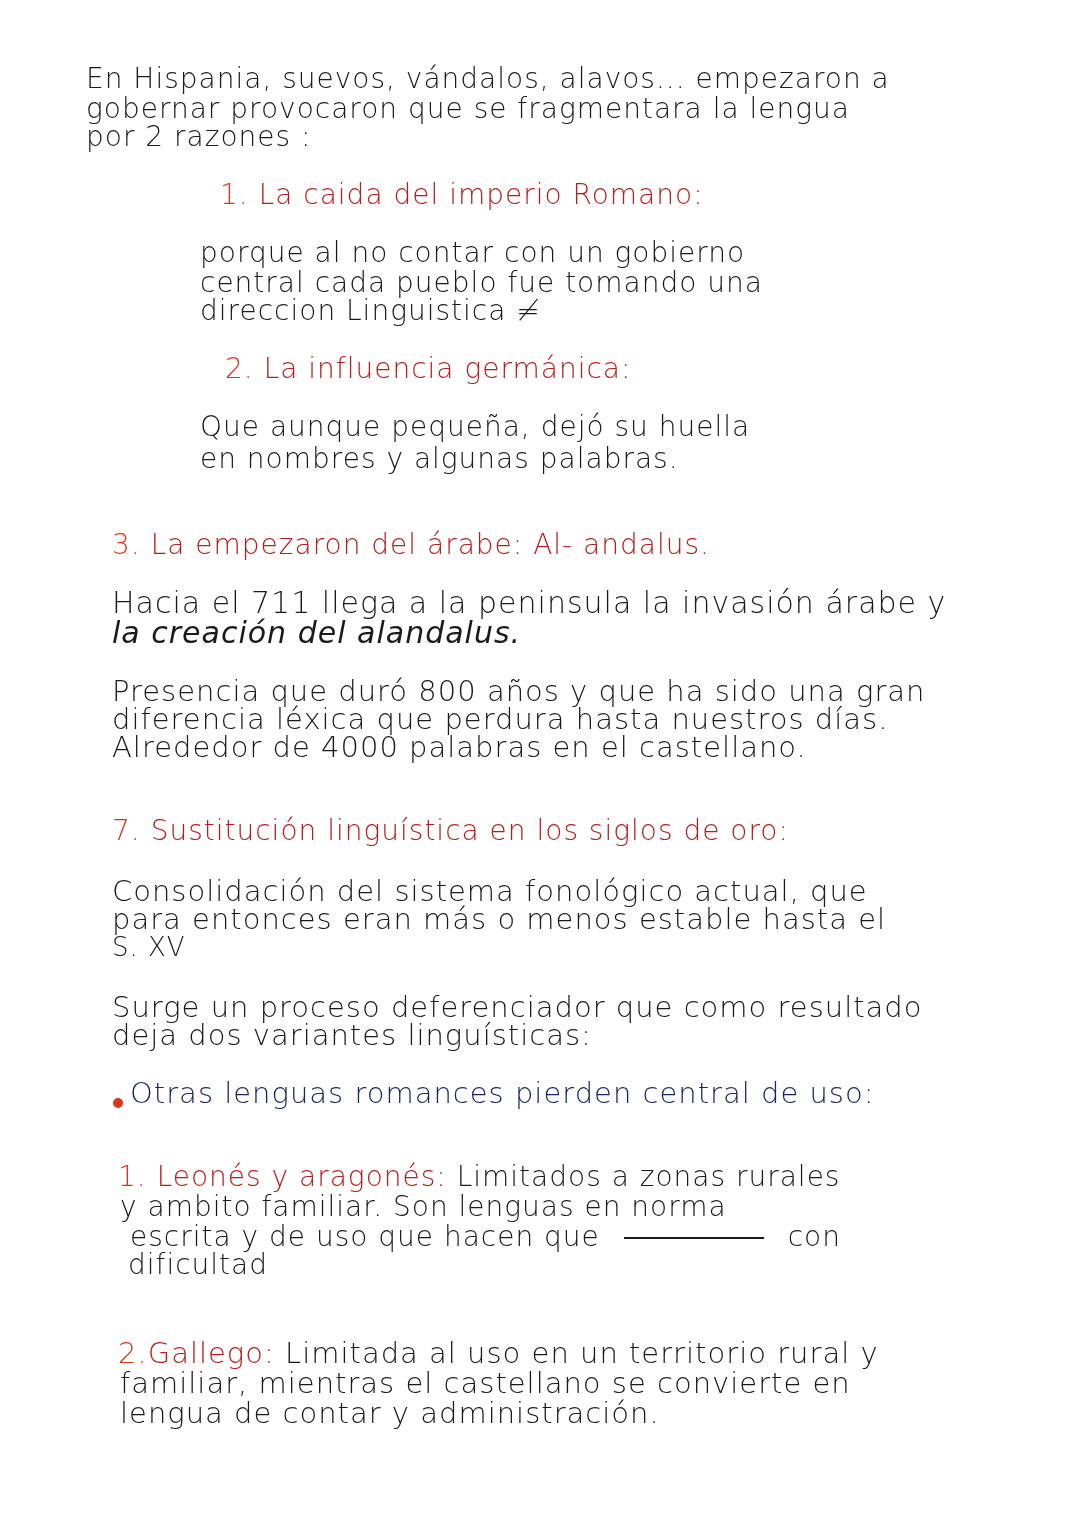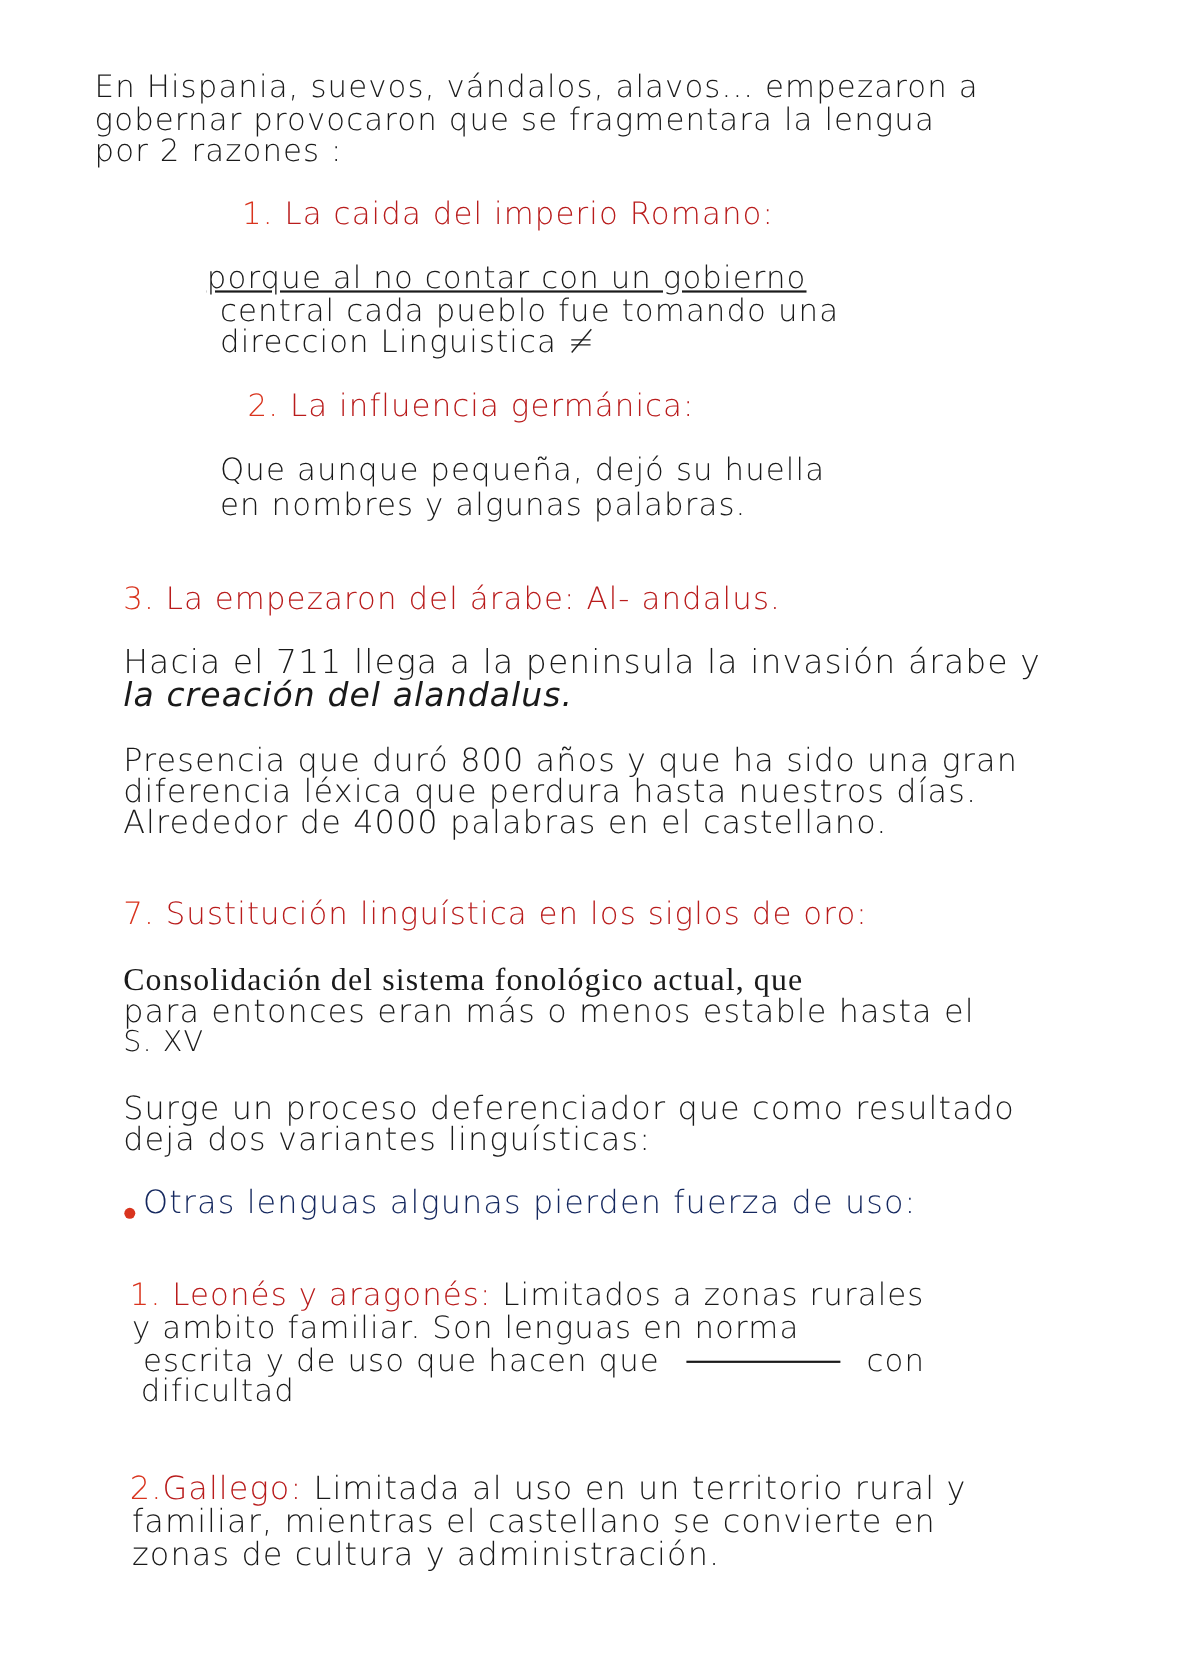--- a/index.html
+++ b/index.html
@@ -29,21 +29,21 @@
 <div>
 
   <div class="line" style="left:86px; top:64px;">En Hispania, suevos, vándalos, alavos... empezaron a</div>
   <div class="line" style="left:86px; top:94px;">gobernar provocaron que se fragmentara la lengua</div>
   <div class="line" style="left:86px; top:122px;">por 2 razones :</div>
 
   <div class="line" style="left:220px; top:180px;">
     <span class="red">1.</span>
     <span class="blue">La caida del imperio Romano:</span>
   </div>
-  <div class="line" style="left:188px; top:238px;text-decoration:underline;">porque al no contar con un gobierno</div>
+  <div class="line" style="left:200px; top:238px;">porque al no contar con un gobierno</div>
   <div class="line" style="left:200px; top:268px;">central cada pueblo fue tomando una</div>
   <div class="line" style="left:200px; top:296px;">direccion Linguistica ≠</div>
 
   <div class="line" style="left:225px; top:354px;">
     <span class="red">2.</span>
     <span class="blue">La influencia germánica:</span>
   </div>
   <div class="line" style="left:200px; top:412px;">Que aunque pequeña, dejó su huella</div>
   <div class="line" style="left:200px; top:444px;">en nombres y algunas palabras.</div>
 
@@ -54,43 +54,43 @@
   <div class="line" style="left:112px; top:588px; font-size:30px;">Hacia el 711 llega a la peninsula la invasión árabe y</div>
   <div class="line" style="left:112px; top:618px; font-size:30px;font-style:italic;">la creación del alandalus.</div>
   <div class="line" style="left:112px; top:676px; font-size:29px;">Presencia que duró 800 años y que ha sido una gran</div>
   <div class="line" style="left:112px; top:704px; font-size:29px;text-align:right;">diferencia léxica que perdura hasta nuestros días.</div>
   <div class="line" style="left:112px; top:732px; font-size:29px;">Alrededor de 4000 palabras en el castellano.</div>
 
   <div class="line" style="left:112px; top:816px;">
     <span class="red">7.</span>
     <span class="blue">Sustitución linguística en los siglos de oro:</span>
   </div>
-  <div class="line" style="left:112px; top:876px; font-size:29px;font-family:Liberation Serif, serif;">Consolidación del sistema fonológico actual, que</div>
+  <div class="line" style="left:112px; top:876px; font-size:29px;">Consolidación del sistema fonológico actual, que</div>
   <div class="line" style="left:112px; top:904px; font-size:29px;">para entonces eran más o menos estable hasta el</div>
   <div class="line" style="left:112px; top:932px; font-size:26px;text-align:center;">S. XV</div>
 
   <div class="line" style="left:112px; top:992px; font-size:29px;">Surge un proceso deferenciador que como resultado</div>
   <div class="line" style="left:112px; top:1020px; font-size:29px;">deja dos variantes linguísticas:</div>
 
   <div class="dot" style="left:113px; top:1098px;"></div>
-  <div class="line navy" style="left:130px; top:1078px; font-size:29px;">Otras lenguas algunas pierden fuerza de uso:</div>
+  <div class="line navy" style="left:130px; top:1078px; font-size:29px;">Otras lenguas romances pierden central de uso:</div>
 
   <div class="line" style="left:118px; top:1162px;">
     <span class="red">1.</span>
     <span class="blue">Leonés y aragonés:</span>
     <span>Limitados a zonas rurales</span>
   </div>
   <div class="line" style="left:120px; top:1192px;">y ambito familiar. Son lenguas en norma</div>
   <div class="line" style="left:130px; top:1222px;">
     <span>escrita y de uso que hacen que</span>
     <span class="blank"></span>
     <span>con</span>
   </div>
   <div class="line" style="left:128px; top:1250px;">dificultad</div>
 
   <div class="line" style="left:118px; top:1338px; font-size:29px;">
     <span class="red">2.</span><span class="blue">Gallego:</span>
     <span>Limitada al uso en un territorio rural y</span>
   </div>
   <div class="line" style="left:120px; top:1368px; font-size:29px;">familiar, mientras el castellano se convierte en</div>
-  <div class="line" style="left:120px; top:1398px; font-size:29px;">zonas de cultura y administración.</div>
+  <div class="line" style="left:120px; top:1398px; font-size:29px;">lengua de contar y administración.</div>
 
 </div>
 
 </body></html>

